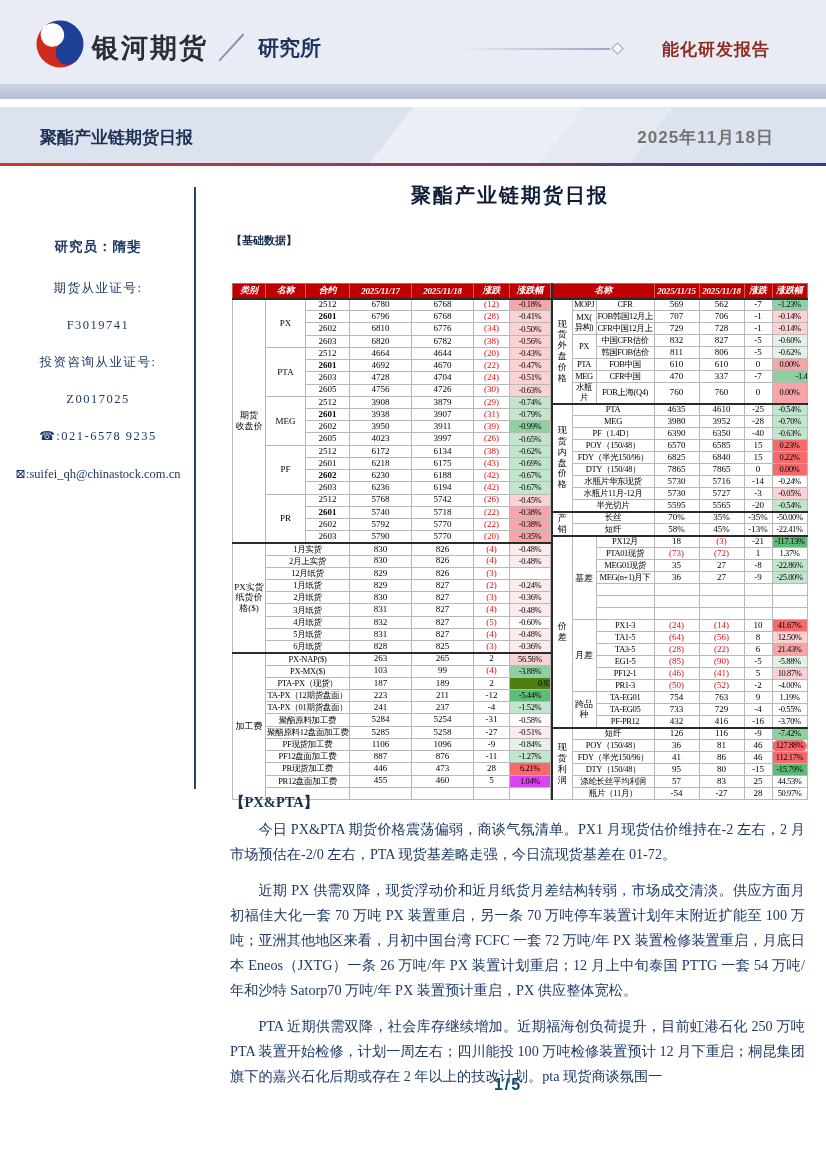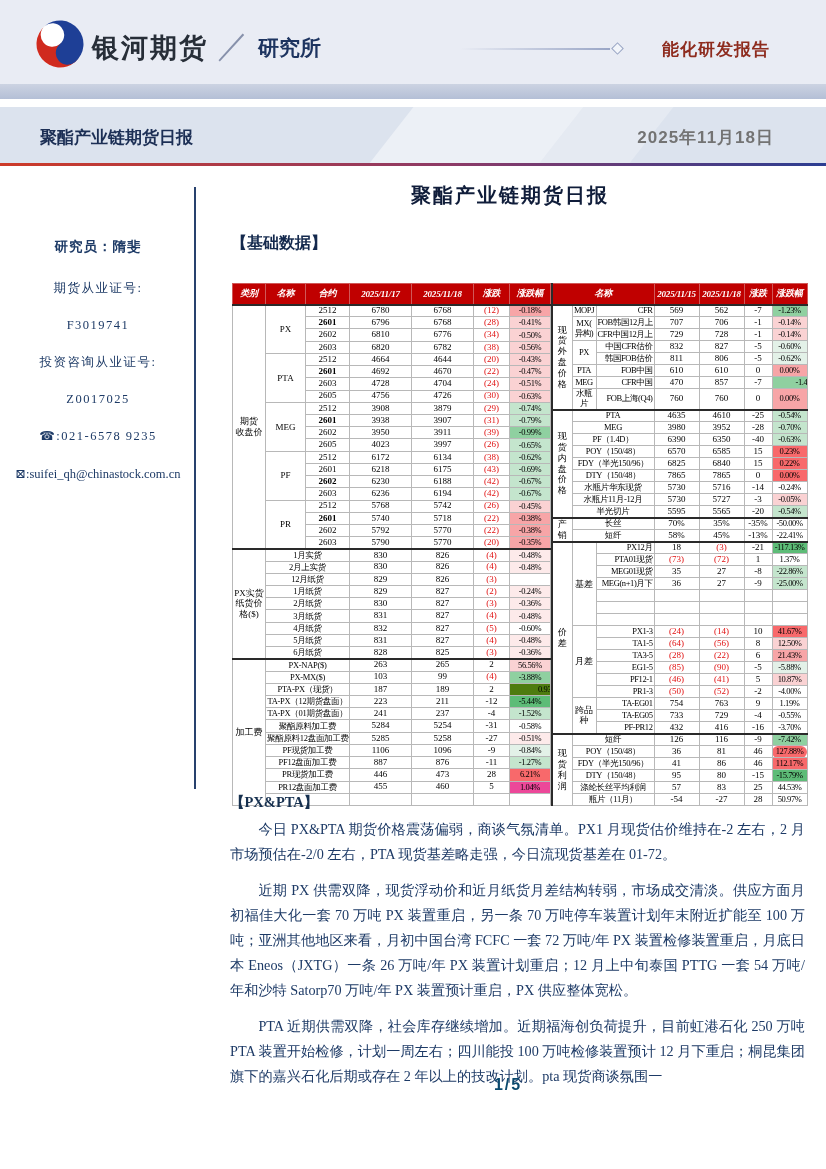--- a/index.html
+++ b/index.html
@@ -36,36 +36,36 @@
   .vrule{position:absolute;left:194px;top:187px;width:2px;height:602px;background:#28416d}
   .sidebar{position:absolute;left:8px;top:238px;width:180px;text-align:center;color:#1d3a66}
   .sb-researcher{font-size:13.5px;font-weight:bold;margin-bottom:24px;letter-spacing:1px}
   .sb-line{font-size:12.5px;margin-bottom:21px;letter-spacing:1.5px}
   .sb-email{letter-spacing:0;word-break:break-all;line-height:1.55}
 
   
   .main-title{position:absolute;left:210px;top:182px;width:600px;text-align:center;
               font-family:"Liberation Sans","DejaVu Sans",sans-serif;font-weight:bold;font-size:20px;
               color:#101d3a;letter-spacing:2px}
-  .sec-h{position:absolute;left:231px;top:233px;font-size:16px;font-weight:bold;color:#14294d}
+  .sec-h{position:absolute;left:231px;top:233px;font-size:11px;font-weight:bold;color:#14294d}
 
   
   .tablewrap{position:absolute;left:232px;top:283px;display:flex}
   table{border-collapse:collapse;table-layout:fixed;background:#fff}
   #lt{width:319px;border:1.5px solid #2a2a2a}
   #rt{width:256px;border:1.5px solid #2a2a2a;border-left:2px solid #2a2a2a}
-  th{background:#c00000;color:#fff;font-weight:bold;font-style:italic;font-size:9px;height:21px;
+  th{background:#c00000;color:#fff;font-weight:bold;font-style:italic;font-size:9px;height:15px;
      border:1px solid #d05858;letter-spacing:-0.2px;border-bottom:1.5px solid #333;overflow:hidden;white-space:nowrap}
   td{border:1px solid #b8b8b8;font-size:9px;height:12px;line-height:1.05;text-align:center;
      vertical-align:middle;overflow:hidden;white-space:nowrap;padding:0 1px;color:#000}
   td.cat{white-space:pre-line;line-height:1.2}
   td.name{white-space:pre-line;line-height:1.15}
   td.iname{font-size:8.5px;letter-spacing:-0.3px}
   td.rn{font-size:8.5px;letter-spacing:-0.4px}
-  td.ln{text-align:right}
+  td.ln{text-align:center}
   td.pct{font-size:8.5px;letter-spacing:-0.4px}
   td.red{color:#e01010}
   td.b{font-weight:bold}
   tr.sep td{border-top:1.5px solid #555}
   tr.msep td{border-top:2px solid #2a2a2a}
 
   
   .article{position:absolute;left:230px;top:793px;width:575px;color:#1d3a66}
   .art-h{font-size:14.5px;font-weight:bold;margin-bottom:5px;color:#16304f}
   .para{font-size:14.2px;line-height:25px;text-align:justify;text-indent:2em;margin-bottom:11px}
@@ -423,21 +423,21 @@
             <td class="num">446</td>
             <td class="num">473</td>
             <td class="num">28</td>
             <td class="pct" style="background: rgb(248, 105, 107);">6.21%</td>
           </tr>
           <tr>
             <td colspan="2" class="iname">PR12盘面加工费</td>
             <td class="num">455</td>
             <td class="num">460</td>
             <td class="num">5</td>
-            <td class="pct" style="background: #ec4899;">1.04%</td>
+            <td class="pct" style="background: #d946ef;">1.04%</td>
           </tr>
           <tr>
             <td colspan="2" class="iname"></td>
             <td class="num"></td>
             <td class="num"></td>
             <td class="num"></td>
             <td class="pct"></td>
           </tr>
         </tbody>
     </table>
@@ -508,21 +508,21 @@
             <td class="rn ln">FOB中国</td>
             <td class="num">610</td>
             <td class="num">610</td>
             <td class="num">0</td>
             <td class="pct" style="background: rgb(247, 165, 167);">0.00%</td>
           </tr>
           <tr>
             <td class="name rn">MEG</td>
             <td class="rn ln">CFR中国</td>
             <td class="num">470</td>
-            <td class="num">857</td>
+            <td class="num">337</td>
             <td class="num">-7</td>
             <td class="pct" style="background: rgb(143, 208, 160); padding-left: 23px;">-1.49%</td>
           </tr>
           <tr>
             <td class="name rn">水瓶片</td>
             <td class="rn ln">FOB上海(Q4)</td>
             <td class="num">760</td>
             <td class="num">760</td>
             <td class="num">0</td>
             <td class="pct" style="background: rgb(247, 165, 167);">0.00%</td>

